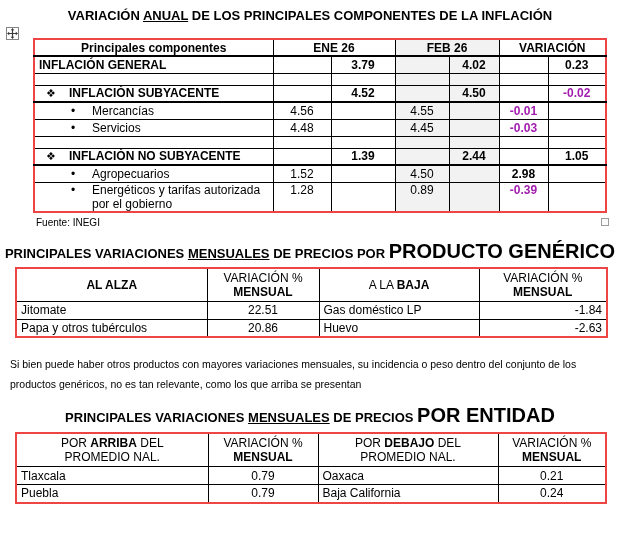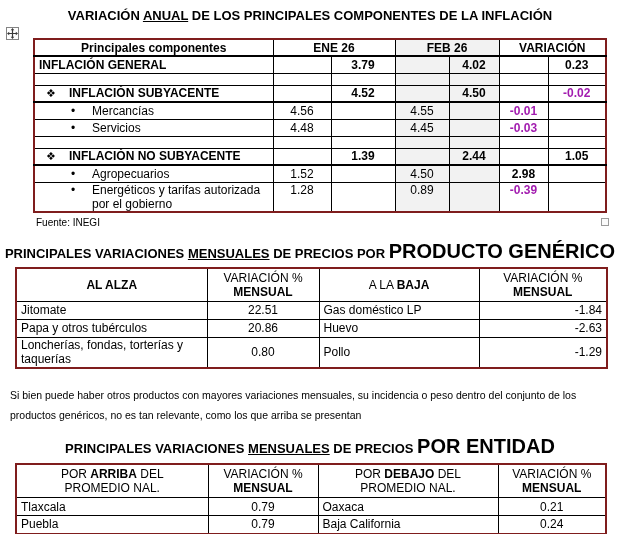--- a/index.html
+++ b/index.html
@@ -8,21 +8,21 @@
     width: 620px; height: 534px; position: relative; overflow: hidden;
     font-family: "Liberation Sans", sans-serif; color: #000;
   }
   .title { text-align: center; font-weight: bold; font-size: 13px; line-height: 16px; }
   .title .u { text-decoration: underline; }
   .title .big { font-size: 20px; }
   .s1 { margin-top: 8px; }
   .s2 { margin-top: 15px; }
   .s3 { margin-top: 13px; }
 
-  table { border-collapse: collapse; table-layout: fixed; border: 2px solid #7f1d1d; }
+  table { border-collapse: collapse; table-layout: fixed; border: 2px solid #ef4444; }
   td { border: 1px solid #000; vertical-align: middle; overflow: hidden; }
 
   
   .t1 { margin: 14px 0 0 33px; width: 572px; font-size: 12px; }
   .t1 td { padding: 0 2px; height: 17px; }
   .t1 tr.hdr td { font-weight: bold; text-align: center; border-bottom: 2px solid #000; }
   .t1 tr.empty td { height: 12px; }
   .t1 tr.tall td { height: 29px; vertical-align: top; }
   .t1 tr.main td, .t1 tr.sec td { font-weight: bold; }
   .t1 tr.sec td { border-bottom: 2px solid #000; }
@@ -244,26 +244,20 @@
     <td class="cc">22.51</td>
     <td class="cl">Gas doméstico LP</td>
     <td class="cr">-1.84</td>
   </tr>
   <tr>
     <td class="cl">Papa y otros tubérculos</td>
     <td class="cc">20.86</td>
     <td class="cl">Huevo</td>
     <td class="cr">-2.63</td>
   </tr>
-  <tr class="tall2">
-    <td class="cl">Loncherías, fondas, torterías y taquerías</td>
-    <td class="cc">0.80</td>
-    <td class="cl">Pollo</td>
-    <td class="cr">-1.29</td>
-  </tr>
 </tbody>
   </table>
 
 <div class="note">Si bien puede haber otros productos con mayores variaciones mensuales, su incidencia o peso dentro del conjunto de los productos genéricos, no es tan relevante, como los que arriba se presentan</div>
 
 <div class="title s3">
   <span>PRINCIPALES VARIACIONES </span><span class="u">MENSUALES</span><span> DE PRECIOS </span><span class="big">POR ENTIDAD</span>
 </div>
 
 <table class="t3">

